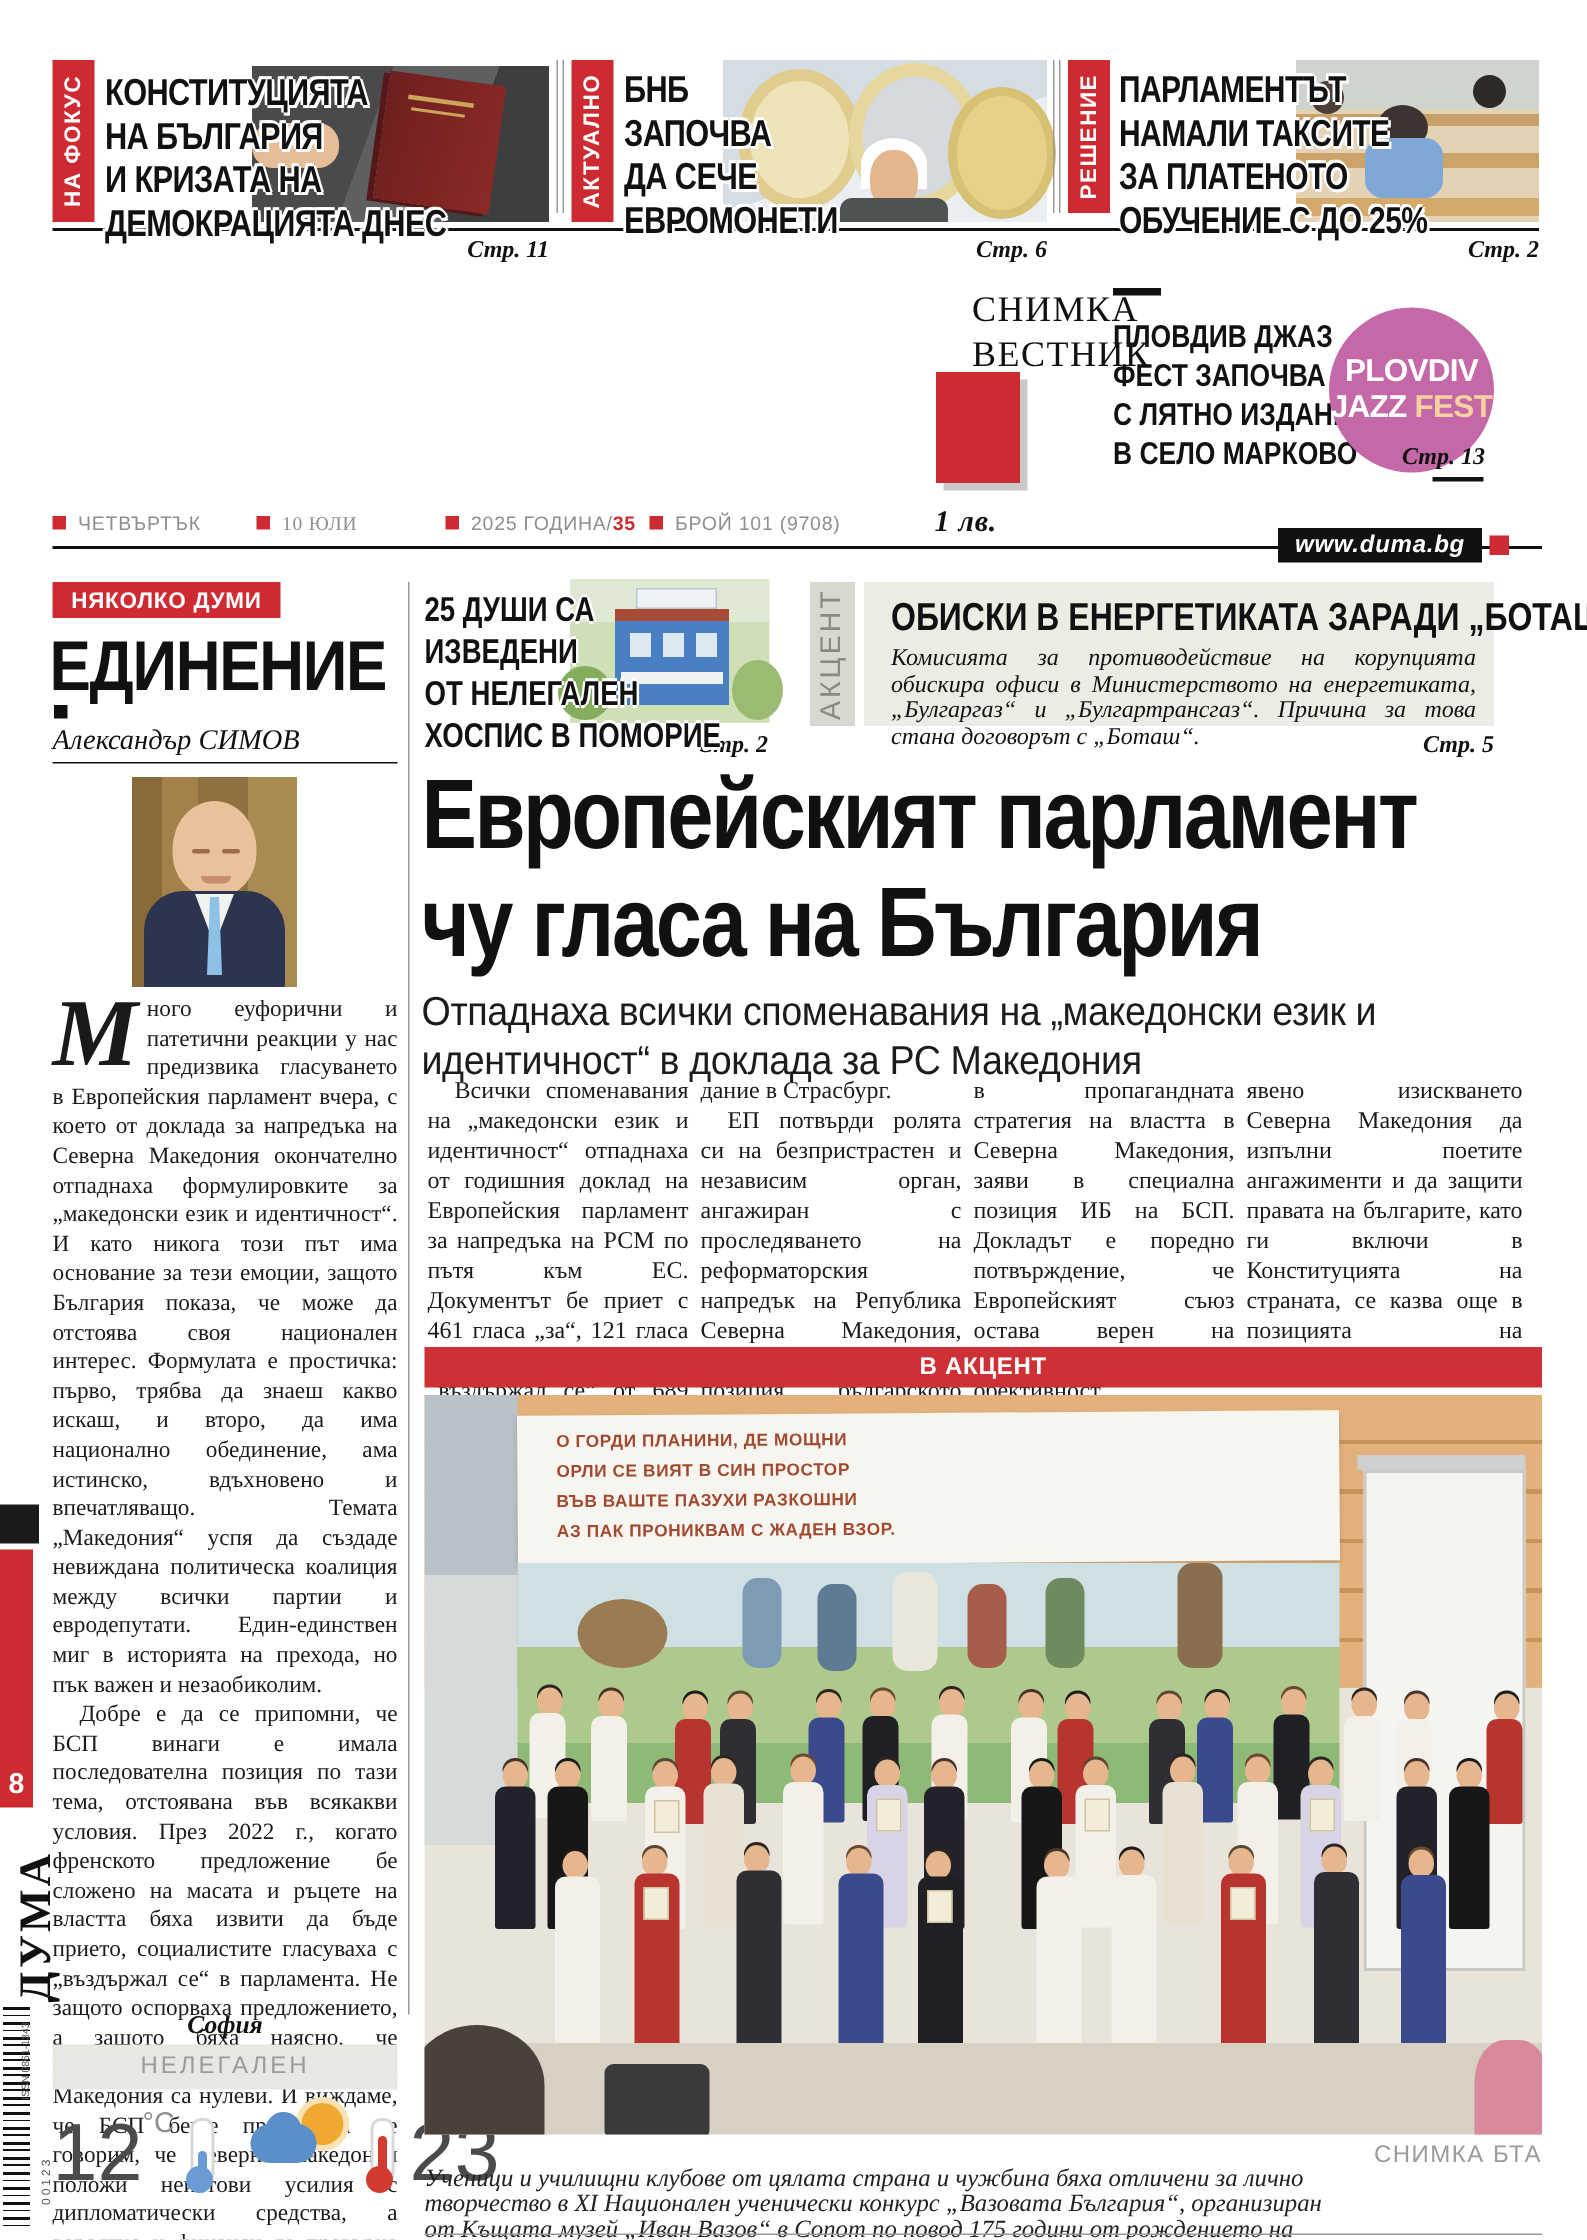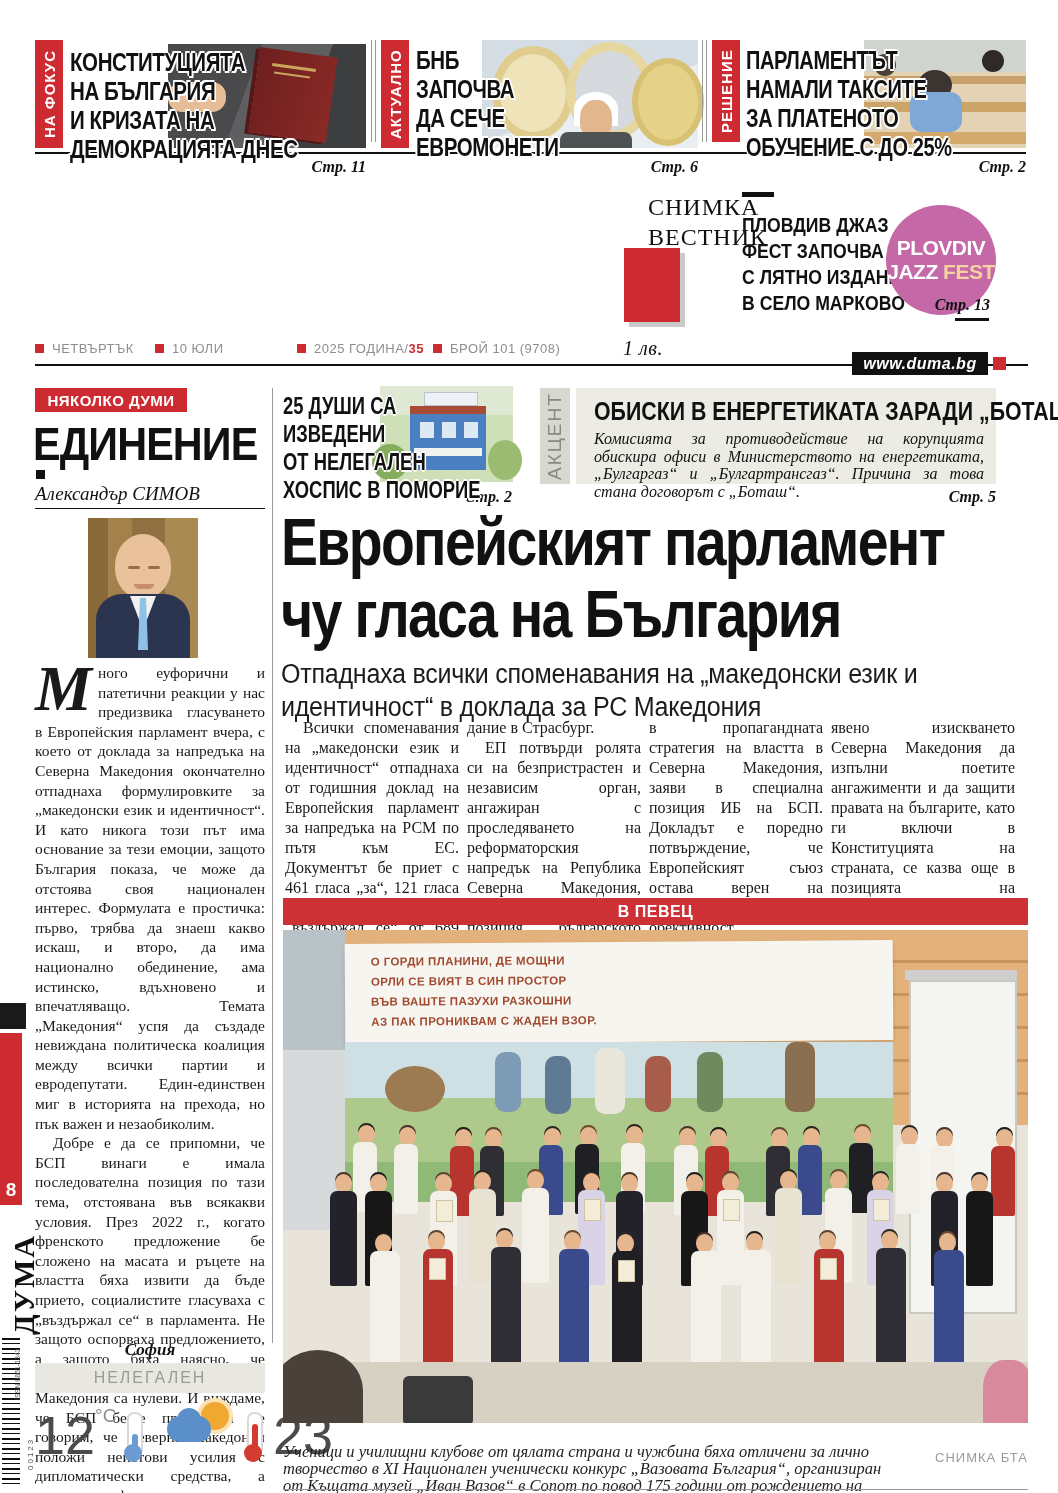--- a/index.html
+++ b/index.html
@@ -115,24 +115,24 @@
   </div>
   <div class="abs" style="left:886px;top:205px;width:110px;height:110px;border-radius:50%;background:#c468a8;display:flex;flex-direction:column;align-items:center;justify-content:center;">
     <div style="color:#fff;font-weight:700;font-size:21px;letter-spacing:-.5px;">PLOVDIV</div>
     <div style="font-weight:700;font-size:21px;letter-spacing:-.5px;"><span style="color:#fff;">JAZZ</span> <span style="color:#f6d1a2;">FEST</span></div>
   </div>
   <div class="abs pageref" style="left:880px;top:296px;width:110px;">Стр. 13</div>
   <div class="abs rule" style="left:955px;top:318px;width:34px;height:3px;"></div>
 
   <div class="abs" style="left:35px;top:341px;width:993px;height:18px;font-size:13px;color:#8e8e8e;letter-spacing:.5px;">
     <span style="position:absolute;left:0;"><span style="display:inline-block;width:9px;height:9px;background:#cd2b31;margin-right:8px;"></span><span>ЧЕТВЪРТЪК</span></span>
-    <span style="position:absolute;left:120px;"><span style="display:inline-block;width:9px;height:9px;background:#cd2b31;margin-right:8px;"></span><span>10 ЮЛИ</span></span>
+    <span style="position:absolute;left:136px;font-family:Liberation Serif, serif;"><span style="display:inline-block;width:9px;height:9px;background:#cd2b31;margin-right:8px;"></span><span>10 ЮЛИ</span></span>
     <span style="position:absolute;left:262px;"><span style="display:inline-block;width:9px;height:9px;background:#cd2b31;margin-right:8px;"></span><span>2025 ГОДИНА/</span><span style="color:#cd2b31;font-weight:700;">35</span></span>
     <span style="position:absolute;left:398px;"><span style="display:inline-block;width:9px;height:9px;background:#cd2b31;margin-right:8px;"></span><span>БРОЙ 101 (9708)</span></span>
-    <span class="serif" style="position:absolute;left:588px;top:-4px;font-style:italic;font-weight:400;font-size:20px;color:#111;">1 лв.</span>
+    <span class="serif" style="position:absolute;left:588px;top:-4px;font-style:italic;font-weight:700;font-size:20px;color:#111;">1 лв.</span>
   </div>
   <div class="abs rule" style="left:35px;top:364px;width:993px;height:2px;"></div>
   <div class="abs" style="left:852px;top:352px;width:136px;height:23px;background:#111;color:#fff;font-weight:700;font-size:16px;font-style:italic;display:flex;align-items:center;justify-content:center;letter-spacing:.5px;">www.duma.bg</div>
   <div class="abs" style="left:993px;top:357px;width:13px;height:13px;background:#cd2b31;"></div>
 
   <div class="abs" style="left:0;top:1003px;width:26px;height:26px;background:#1a1a1a;"></div>
   <div class="abs" style="left:0;top:1033px;width:22px;height:172px;background:#cd2b31;">
     <div style="position:absolute;bottom:4px;left:0;width:22px;text-align:center;color:#fff;font-weight:700;font-size:19px;">8</div>
   </div>
   <div class="abs serif" style="left:-36px;top:1258px;width:120px;font-weight:700;font-size:30px;letter-spacing:2px;transform:rotate(-90deg);">ДУМА</div>
@@ -227,21 +227,21 @@
       <p style="text-indent:0;">в пропагандната стратегия на властта в Северна Македония, заяви в специална позиция ИБ на БСП. Докладът е поредно потвърждение, че Европейският съюз остава верен на принципите на обективност, безпристрастност и върховенство на закона в процеса на разширяване. В него ясно е за-</p>
     </div>
   <div class="abs maincol" style="left:831px;top:718px;width:184px;height:180px;">
     <p style="text-indent:0;">явено изискването Северна Македония да изпълни поетите ангажименти и да защити правата на българите, като ги включи в Конституцията на страната, се казва още в позицията на социалистите.</p>
     <div class="serif" style="margin-top:14px;text-align:center;font-style:italic;font-weight:700;font-size:17px;line-height:21px;">
       <div>Пълният текст на</div>
       <div>позицията - на стр. 7</div>
     </div>
   </div>
 
-  <div class="abs" style="left:283px;top:898px;width:745px;height:27px;background:#cd3136;color:#fff;font-weight:700;font-size:16px;display:flex;align-items:center;justify-content:center;letter-spacing:.5px;">В ПЕВЕЦ</div>
+  <div class="abs" style="left:283px;top:898px;width:745px;height:27px;background:#cd3136;color:#fff;font-weight:700;font-size:16px;display:flex;align-items:center;justify-content:center;letter-spacing:.5px;">В АКЦЕНТ</div>
 
   <div class="abs" style="left:283px;top:930px;width:745px;height:493px;overflow:hidden;background:#e8e4da;">
 
     <div class="abs" style="left:0;top:0;width:745px;height:195px;background:repeating-linear-gradient(180deg,#e3b27c 0 30px,#c9945c 30px 33px);"></div>
 
     <div class="abs" style="left:0;top:0;width:62px;height:300px;background:linear-gradient(180deg,#b9c2c6 0 40%,#d6dadb 40%);"></div>
 
     <div class="abs" style="left:62px;top:12px;width:548px;height:100px;background:#f7f5ef;box-shadow:0 2px 4px rgba(0,0,0,.15);transform:rotate(-.4deg);">
       <div class="poem" style="position:absolute;left:26px;top:8px;">
         <div>О ГОРДИ ПЛАНИНИ, ДЕ МОЩНИ</div>
@@ -469,17 +469,17 @@
         </div>
       </div>
 
     <div class="abs" style="left:0;top:432px;width:745px;height:61px;background:#d7d1c3;"></div>
 
     <div class="abs" style="left:-10px;top:420px;width:90px;height:80px;border-radius:50% 50% 0 0;background:#4a413a;"></div>
     <div class="abs" style="left:120px;top:446px;width:70px;height:50px;background:#3a3a3a;border-radius:6px;"></div>
     <div class="abs" style="left:700px;top:430px;width:50px;height:70px;border-radius:40% 40% 0 0;background:#d9899c;"></div>
   </div>
 
-  <div class="abs" style="left:283px;top:1428px;width:745px;text-align:right;font-size:13px;color:#9b9b9b;letter-spacing:1px;margin-top:22px;">СНИМКА БТА</div>
+  <div class="abs" style="left:283px;top:1428px;width:745px;text-align:right;font-size:16px;color:#9b9b9b;letter-spacing:1px;">СНИМКА БТА</div>
   <div class="abs serif" style="left:283px;top:1443px;width:620px;font-style:italic;font-size:16.5px;line-height:17px;color:#222;">Ученици и училищни клубове от цялата страна и чужбина бяха отличени за лично творчество в XI Национален ученически конкурс „Вазовата България“, организиран от Къщата музей „Иван Вазов“ в Сопот по повод 175 години от рождението на писателя</div>
   <div class="abs grayrule" style="left:283px;top:1489px;width:745px;height:1px;"></div>
 
 </div>
 
 </body></html>

